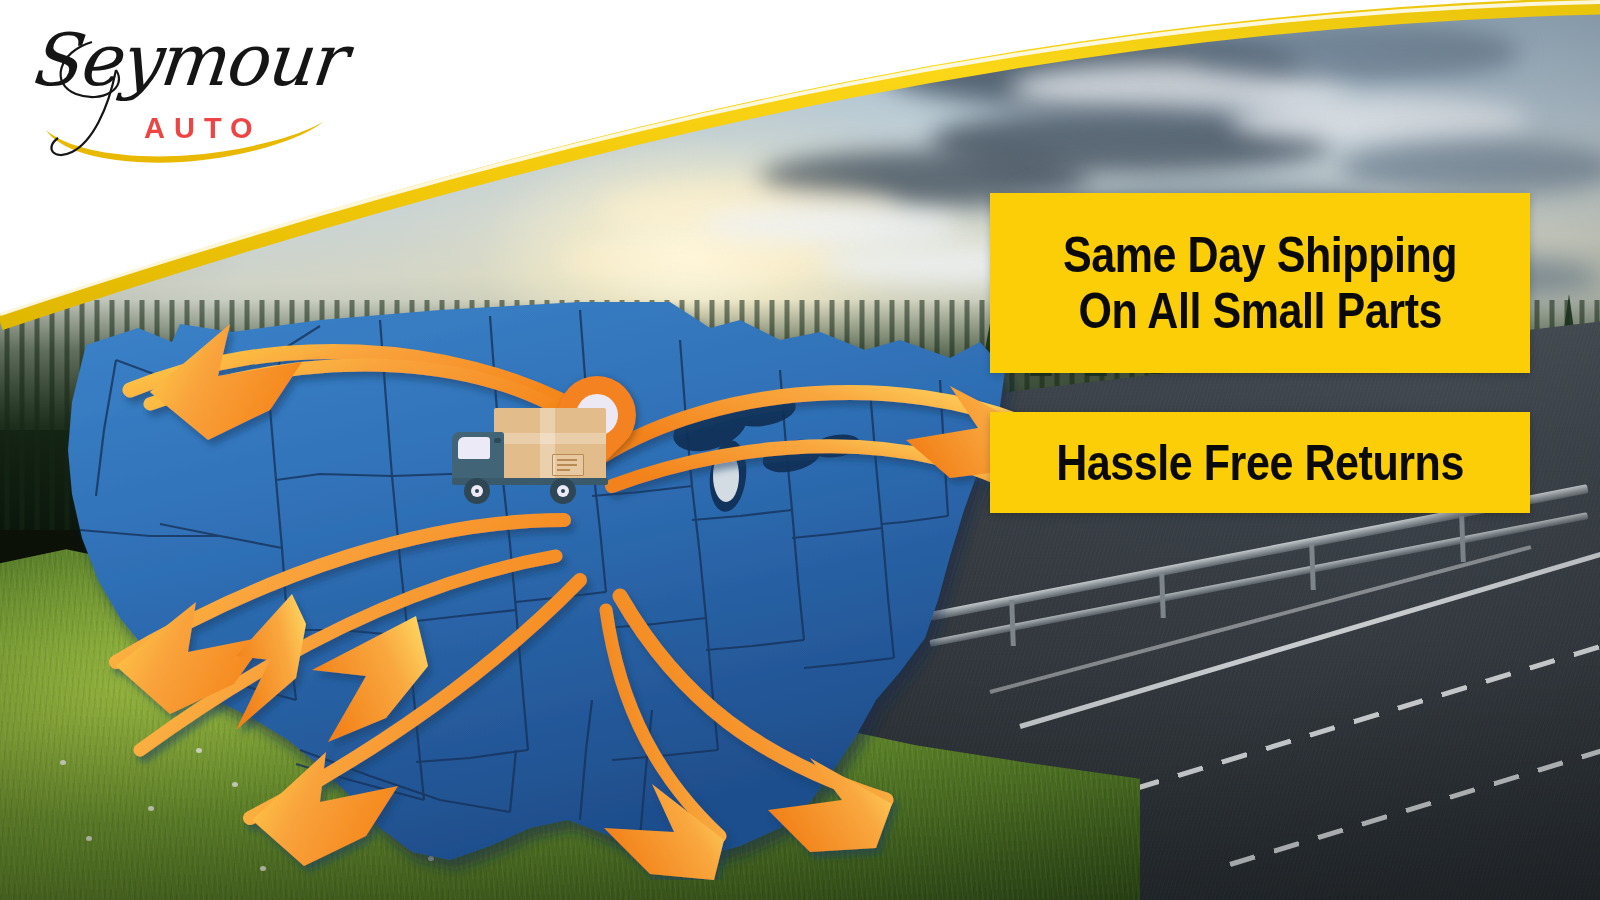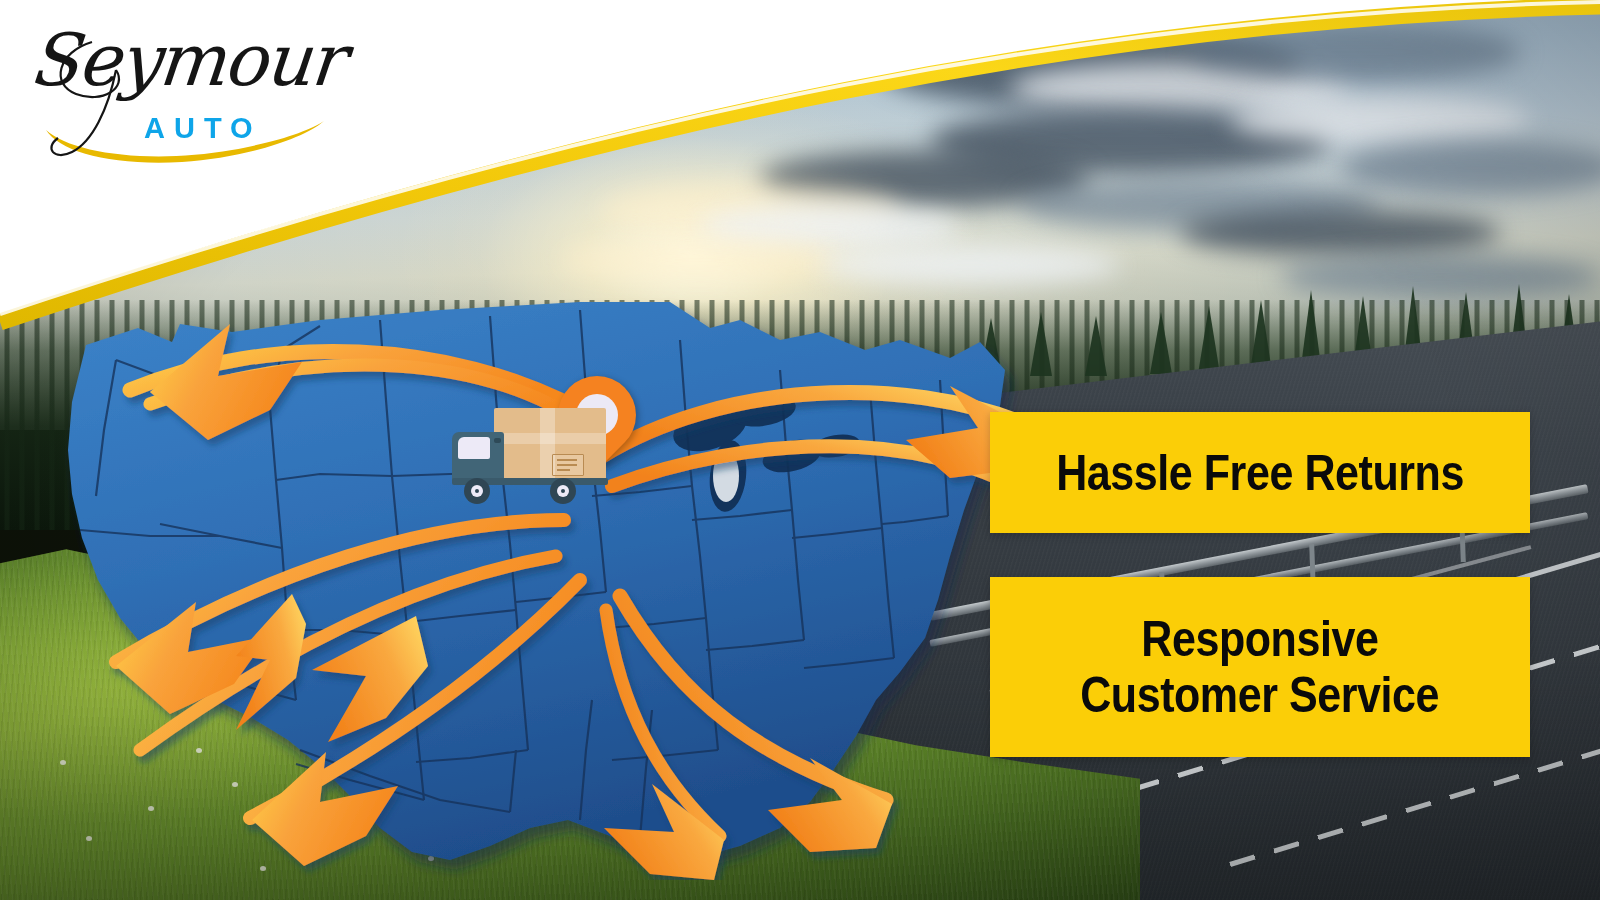--- a/index.html
+++ b/index.html
@@ -338,21 +338,21 @@
     line-height: 1;
     transform: skewX(-8deg);
   }
   .logo-auto {
     position: absolute;
     left: 112px; top: 96px;
     font-family: "Liberation Sans", sans-serif;
     font-weight: bold;
     font-size: 29px;
     letter-spacing: 9px;
-    color: #0ea5e9;
+    color: #ef4444;
     line-height: 1;
   }
 
   
   .feature-box {
     position: absolute;
     background: #FBCE07;
     display: flex;
     flex-direction: column;
     align-items: center;
@@ -365,21 +365,21 @@
     font-weight: bold;
     font-size: 50px;
     line-height: 1.12;
     letter-spacing: -0.5px;
     white-space: nowrap;
     transform: scaleX(0.86);
     text-align: center;
   }
 
   #box-same-day { left: 990px; top: 193px;  width: 540px; height: 180px; }
-  #box-returns  { left: 990px; top: 412px;  width: 540px; height: 121px; }
+  #box-returns  { left: 990px; top: 412px;  width: 540px; height: 101px; }
   #box-service  { left: 990px; top: 577px;  width: 540px; height: 180px; }
 </style>
 </head>
 <body>
 
 <div id="banner">
 
   <div class="photo-bg">
 
     <div class="sky"></div>
@@ -630,23 +630,23 @@
 
       <path d="M 14,112 C 40,136 120,146 200,132 C 250,123 278,112 292,103
                C 270,122 210,140 150,144 C 80,148 28,134 14,112 Z" fill="#E8B900"></path>
       <path d="M 60,24 C 26,34 18,66 44,76 C 70,86 96,70 84,52" stroke="#151515" stroke-width="2.2" fill="none"></path>
       <path d="M 84,52 C 76,92 60,124 40,134 C 22,143 12,130 26,120" stroke="#151515" stroke-width="2.2" fill="none"></path>
     </svg>
     <div class="logo-script">Seymour</div>
     <div class="logo-auto">AUTO</div>
   </div>
 
+  <div class="feature-box" id="box-same-day">
+    <div class="feature-line">Same Day Shipping</div>
+    <div class="feature-line">On All Small Parts</div>
+  </div>
 
   <div class="feature-box" id="box-returns">
     <div class="feature-line">Hassle Free Returns</div>
   </div>
 
-  <div class="feature-box" id="box-service">
-    <div class="feature-line">Responsive</div>
-    <div class="feature-line">Customer Service</div>
-  </div>
 
 </div>
 
 </body></html>

